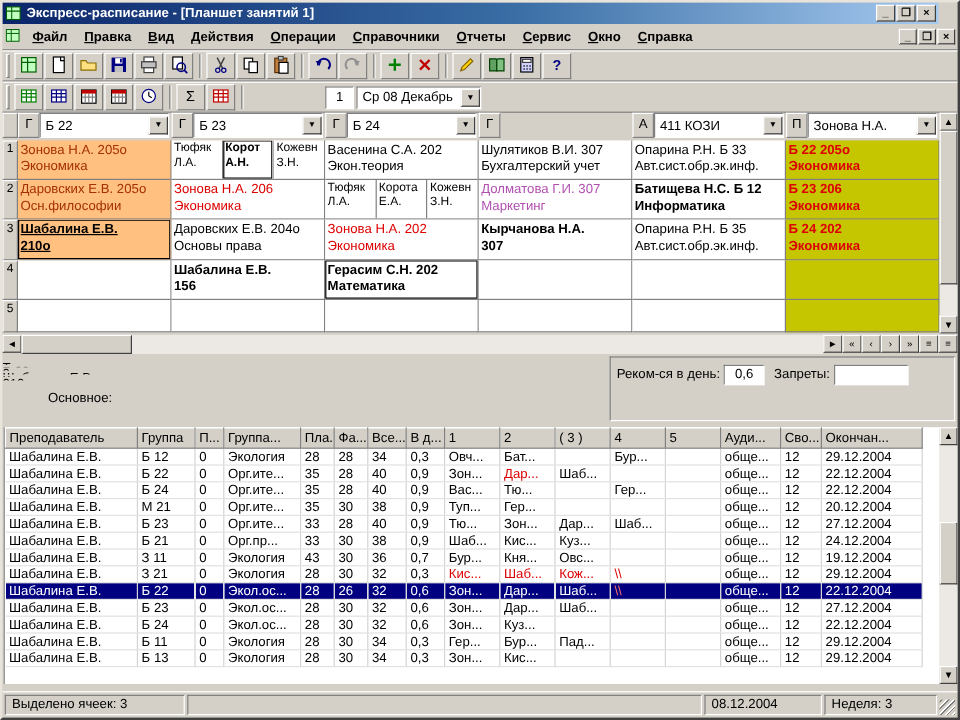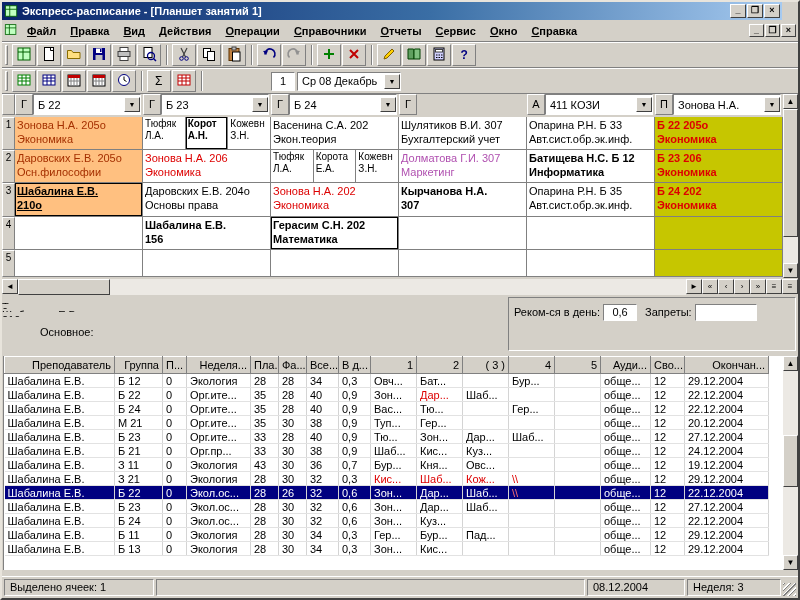--- a/index.html
+++ b/index.html
@@ -81,21 +81,21 @@
   .stats-row{display:flex;align-items:center;height:20px;}
   .slabel{white-space:nowrap;margin-right:3px;}
   .val{height:17px;background:#fff;border:1px solid;border-color:#808080 #fff #fff #808080;
     text-align:center;padding-top:1px;margin-right:8px;overflow:hidden;}
   .main-label{position:absolute;left:6px;top:324px;margin-left:32px;}
   
   .table-wrap{position:absolute;left:1px;top:354px;width:780px;height:214px;overflow:hidden;
     background:#fff;border-left:1px solid #808080;}
   table{border-collapse:collapse;table-layout:fixed;width:764px;}
   th{height:17px;background:#d4d0c8;border:1px solid;border-color:#fff #808080 #808080 #fff;
-    font-weight:normal;text-align:right;padding:0 3px;overflow:hidden;white-space:nowrap;}
+    font-weight:normal;text-align:left;padding:0 3px;overflow:hidden;white-space:nowrap;}
   td{height:14px;border-right:1px solid #d4d4d4;border-bottom:1px solid #e2e2e2;
     padding:0 3px;overflow:hidden;white-space:nowrap;}
   tr.selected td{background:#000080;color:#fff;}
   td.red{color:#dd0000;}
   tr.selected td.red{color:#ff7070;}
   
   .statusbar{position:absolute;left:0;bottom:0;right:0;height:22px;display:flex;align-items:center;
     gap:2px;padding:2px 2px 2px 2px;border-top:1px solid #fff;}
   .sb-panel{height:17px;border:1px solid;border-color:#808080 #fff #fff #808080;
     padding:1px 5px;white-space:nowrap;overflow:hidden;}
@@ -544,21 +544,21 @@
           <col style="width: 46px;">
           <col style="width: 50px;">
           <col style="width: 34px;">
           <col style="width: 84px;">
         </colgroup>
         <thead>
           <tr>
             <th>Преподаватель</th>
             <th>Группа</th>
             <th>П...</th>
-            <th>Неделя...</th>
+            <th>Группа...</th>
             <th>Пла...</th>
             <th>Фа...</th>
             <th>Все...</th>
             <th>В д...</th>
             <th>1</th>
             <th>2</th>
             <th>( 3 )</th>
             <th>4</th>
             <th>5</th>
             <th>Ауди...</th>
@@ -807,20 +807,20 @@
 
   <div class="vscroll" id="table-vscroll">
     <span class="scroll-btn">▲</span>
     <span class="v-track">
       <span class="v-thumb" style="top:64px;height:52px;"></span>
     </span>
     <span class="scroll-btn">▼</span>
   </div>
 
   <div class="statusbar">
-    <div class="sb-panel" style="width:150px;">Выделено ячеек: 1</div>
+    <div class="sb-panel" style="width:150px;">Выделено ячеек: 3</div>
     <div class="sb-panel sb-mid"></div>
     <div class="sb-panel" style="width:98px;">08.12.2004</div>
     <div class="sb-panel" style="width:94px;">Неделя: 3</div>
     <div class="grip"></div>
   </div>
 
 </div>
 
 </body></html>

